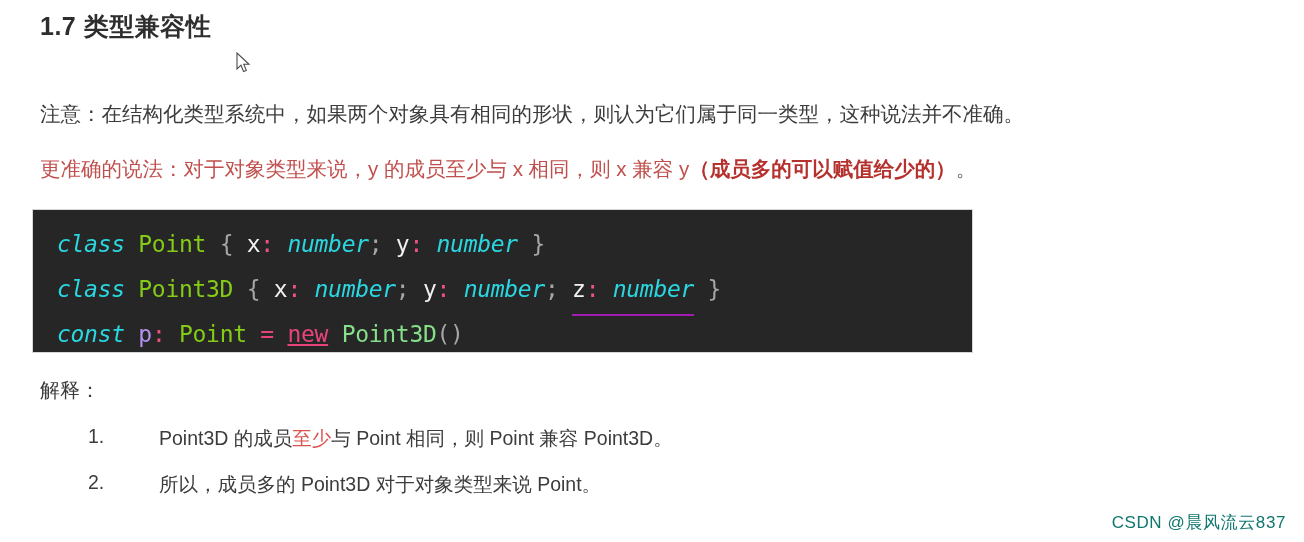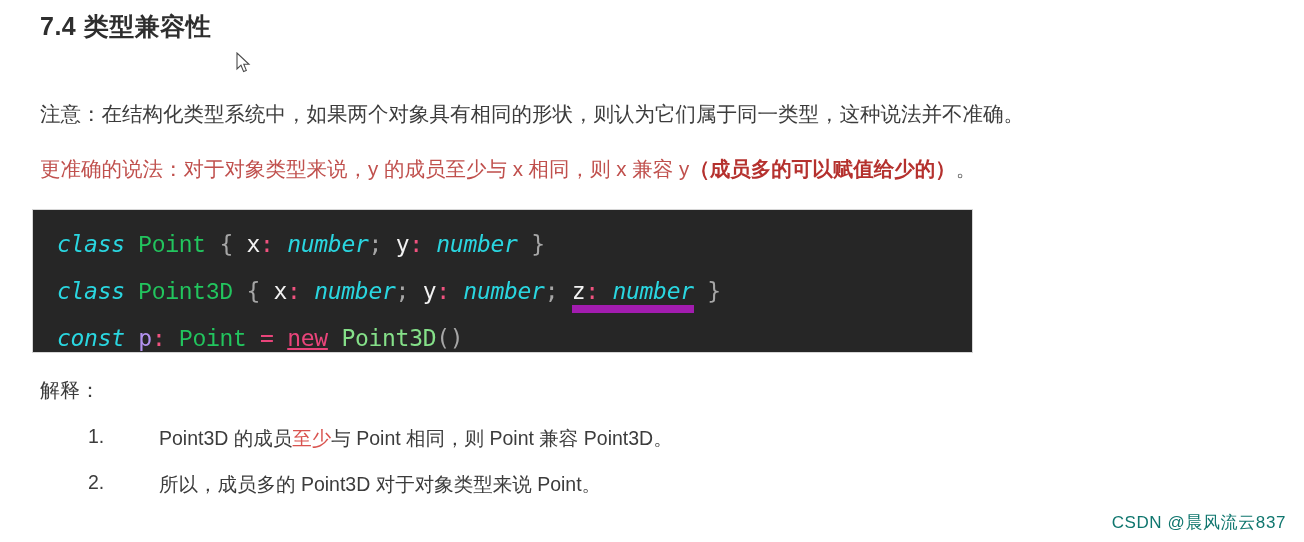--- a/index.html
+++ b/index.html
@@ -83,34 +83,34 @@
     box-shadow: 0 0 0 1px #d6d6d6;
   }
   .code-line {
     font-family: "DejaVu Sans Mono", "Liberation Mono", monospace;
     font-size: 23px;
     line-height: 45px;
     white-space: pre;
     letter-spacing: -0.3px;
   }
   .kw        { color: #2ad6e0; font-style: italic; }
-  .cls       { color: #22c55e; font-family: Liberation Mono, monospace; }
+  .cls       { color: #84cc16; }
   .brace     { color: #a6a6a6; }
   .prop      { color: #f2f2f2; }
   .colon     { color: #f0527f; }
   .typ       { color: #2ad6e0; font-style: italic; }
   .semi      { color: #a6a6a6; }
   .varname   { color: #b392f0; }
   .op        { color: #e8447a; }
   .newkw     { color: #e8447a; text-decoration: underline; }
   .ctor      { color: #85e089; }
   .paren     { color: #a6a6a6; }
   .err-underline {
-    border-bottom: 8px solid #a21caf;
-    padding-bottom: 1px;
+    border-bottom: 2px solid #a21caf;
+    padding-bottom: 12px;
   }
 
   
   .explain-label {
     position: absolute;
     left: 40px;
     top: 377px;
     font-size: 20px;
     color: #3c3c3c;
     white-space: nowrap;
@@ -154,21 +154,21 @@
     letter-spacing: 0.6px;
     white-space: nowrap;
     user-select: none;
   }
 </style>
 </head>
 <body>
 
 <div class="page">
 
-  <div class="doc-heading">7.4 类型兼容性</div>
+  <div class="doc-heading">1.7 类型兼容性</div>
 
   <svg class="cursor" viewBox="0 0 16 22" xmlns="http://www.w3.org/2000/svg">
     <path d="M1 1 L1 17 L5 13.2 L7.6 19.6 L10.3 18.4 L7.8 12.3 L13 12.3 Z" fill="#ffffff" stroke="#4a4a4a" stroke-width="1.1"></path>
   </svg>
 
   <div class="para para-note">注意：在结构化类型系统中，如果两个对象具有相同的形状，则认为它们属于同一类型，这种说法并不准确。</div>
 
   <div class="para para-red">
     <span>更准确的说法：对于对象类型来说，y 的成员至少与 x 相同，则 x 兼容 y</span><span class="strong-red">（成员多的可以赋值给少的）</span><span class="tail-punct">。</span>
   </div>

